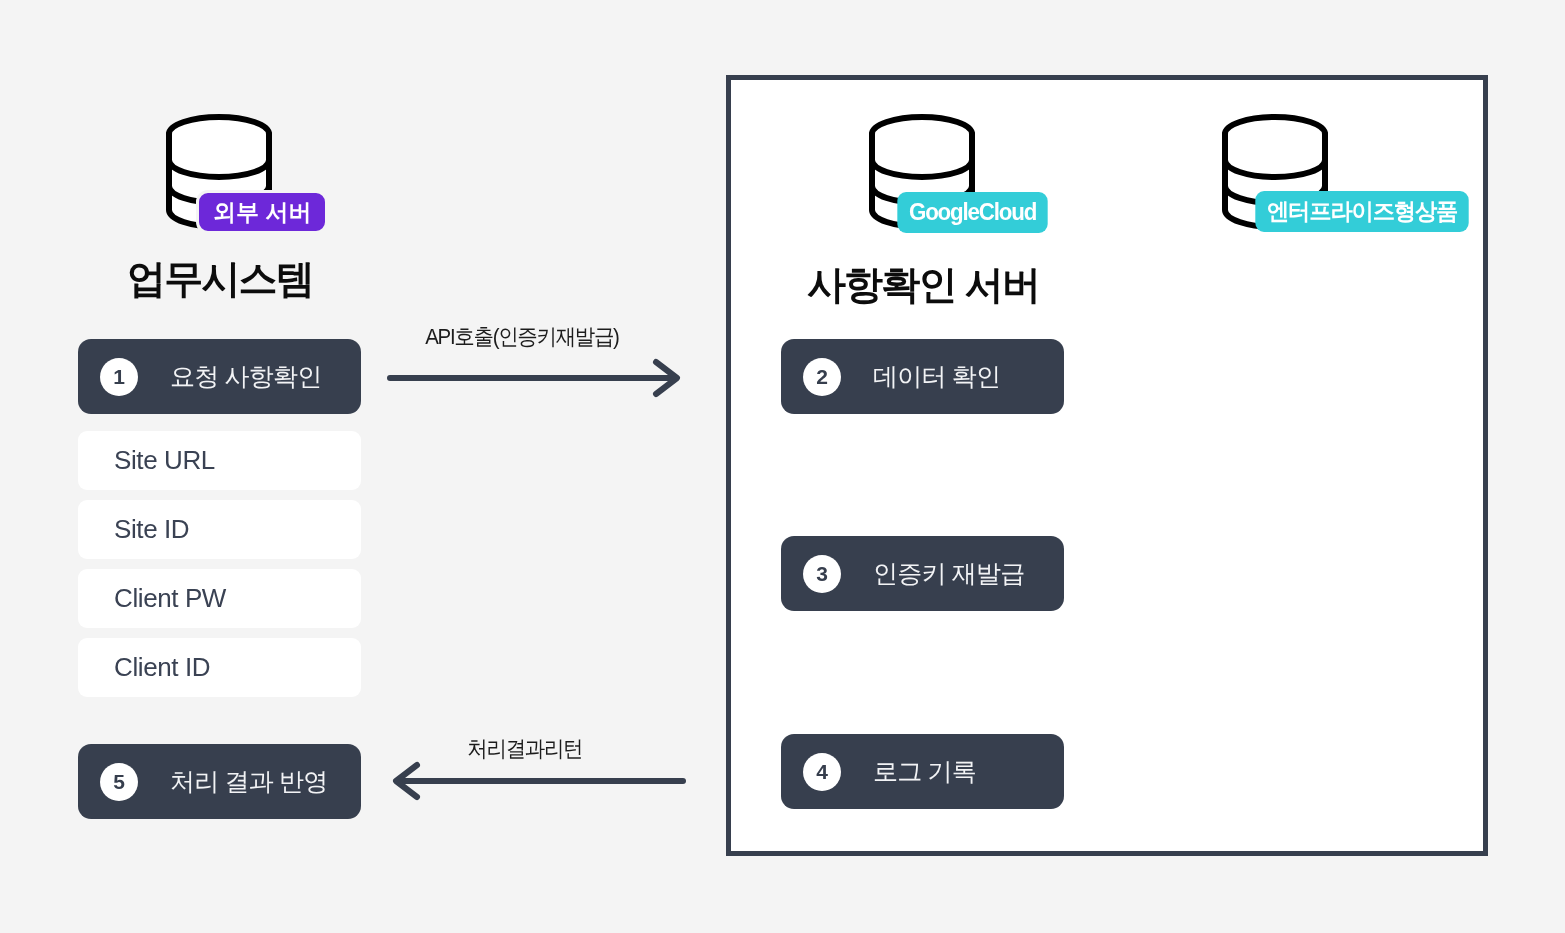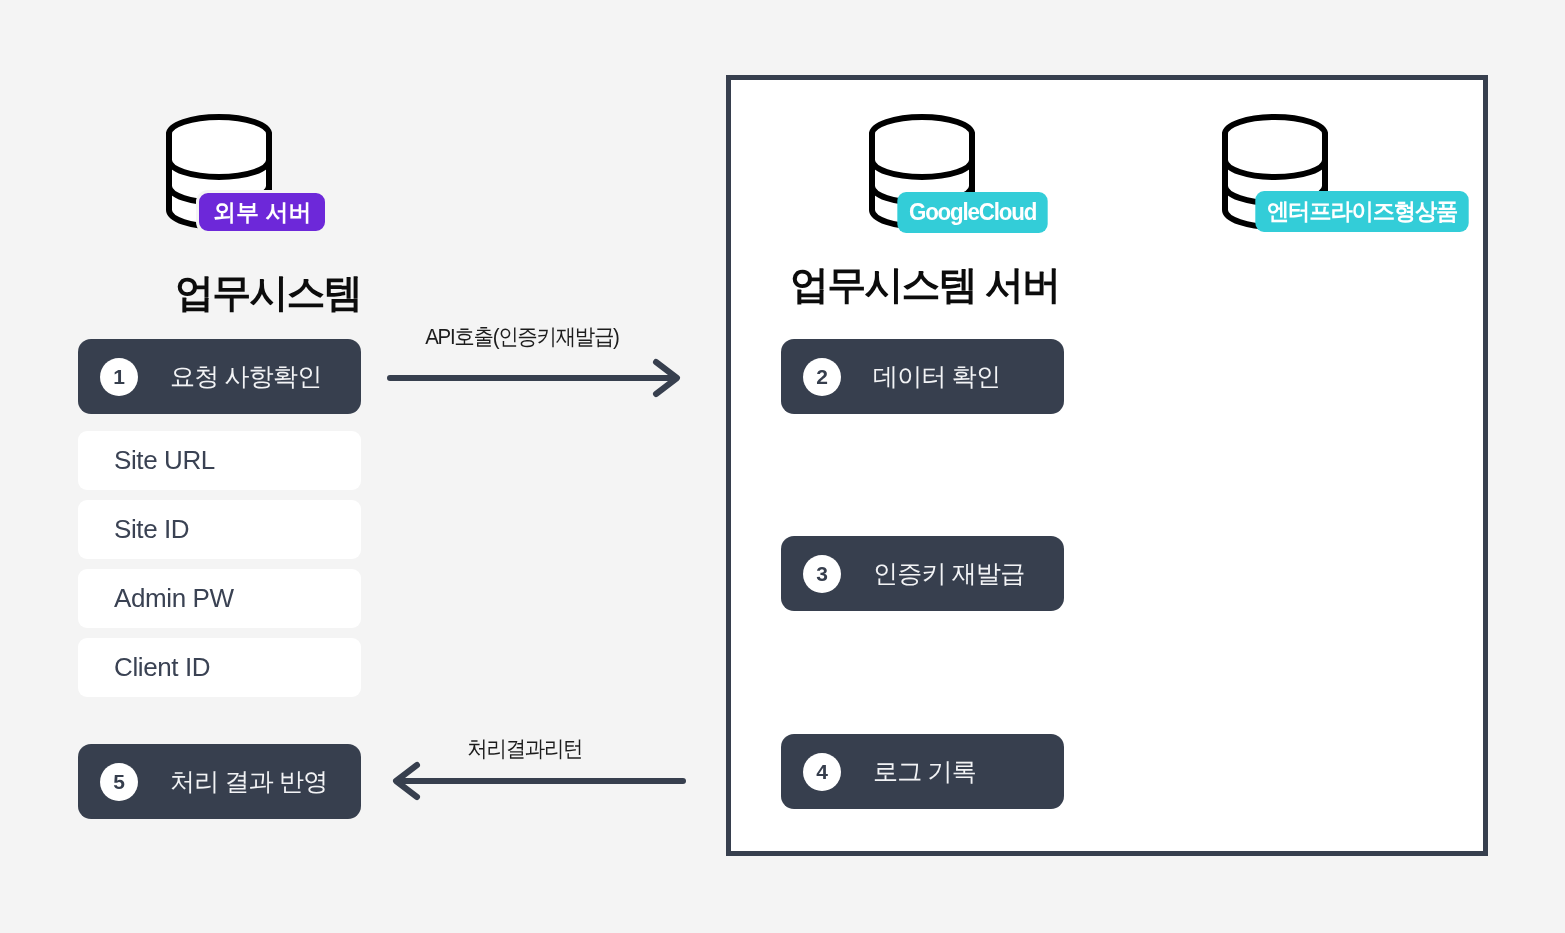--- a/index.html
+++ b/index.html
@@ -149,35 +149,35 @@
     <svg width="112" height="118" viewBox="0 0 112 118" fill="none">
       <ellipse cx="56" cy="21" rx="50" ry="17" fill="#ffffff" stroke="#000000" stroke-width="6"></ellipse>
       <path d="M6 21 V97 a50 17 0 0 0 100 0 V21" fill="#ffffff" stroke="#000000" stroke-width="6" stroke-linecap="round"></path>
       <path d="M6 47 a50 17 0 0 0 100 0" fill="none" stroke="#000000" stroke-width="6" stroke-linecap="round"></path>
       <path d="M6 73 a50 17 0 0 0 100 0" fill="none" stroke="#000000" stroke-width="6" stroke-linecap="round"></path>
     </svg>
   </div>
 
   <div class="badge badge-dark" style="left:196px; top:190px; height:44px;">외부 서버</div>
 
-  <div class="group-title" style="left:79px; top:266px; width:282px;text-align:right;">업무시스템</div>
+  <div class="group-title" style="left:79px; top:252px; width:282px;">업무시스템</div>
 
   <div class="step-box" style="left:78px; top:339px; width:283px; height:75px;">
     <div class="step-num">1</div>
     <div class="step-label">요청 사항확인</div>
   </div>
 
   <div class="field-card" style="left:78px; top:431px; width:283px; height:59px;">
     <span>Site URL</span>
   </div>
   <div class="field-card" style="left:78px; top:500px; width:283px; height:59px;">
     <span>Site ID</span>
   </div>
   <div class="field-card" style="left:78px; top:569px; width:283px; height:59px;">
-    <span>Admin PW</span>
+    <span>Client PW</span>
   </div>
   <div class="field-card" style="left:78px; top:638px; width:283px; height:59px;">
     <span>Client ID</span>
   </div>
 
   <div class="step-box" style="left:78px; top:744px; width:283px; height:75px;">
     <div class="step-num">5</div>
     <div class="step-label">처리 결과 반영</div>
   </div>
 
@@ -200,21 +200,21 @@
   <div class="db-icon" style="left:866px; top:113px;">
     <svg width="112" height="118" viewBox="0 0 112 118" fill="none">
       <ellipse cx="56" cy="21" rx="50" ry="17" fill="#ffffff" stroke="#000000" stroke-width="6"></ellipse>
       <path d="M6 21 V97 a50 17 0 0 0 100 0 V21" fill="#ffffff" stroke="#000000" stroke-width="6" stroke-linecap="round"></path>
       <path d="M6 47 a50 17 0 0 0 100 0" fill="none" stroke="#000000" stroke-width="6" stroke-linecap="round"></path>
       <path d="M6 73 a50 17 0 0 0 100 0" fill="none" stroke="#000000" stroke-width="6" stroke-linecap="round"></path>
     </svg>
   </div>
   <div class="badge badge-cyan" style="left:895px; top:192px; height:41px;">GoogleCloud</div>
 
-  <div class="group-title" style="left:790px; top:258px; width:266px;">업무시스템 서버</div>
+  <div class="group-title" style="left:790px; top:258px; width:266px;">사항확인 서버</div>
 
   <div class="step-box" style="left:781px; top:339px; width:283px; height:75px;">
     <div class="step-num">2</div>
     <div class="step-label">데이터 확인</div>
   </div>
 
   <div class="step-box" style="left:781px; top:536px; width:283px; height:75px;">
     <div class="step-num">3</div>
     <div class="step-label">인증키 재발급</div>
   </div>

